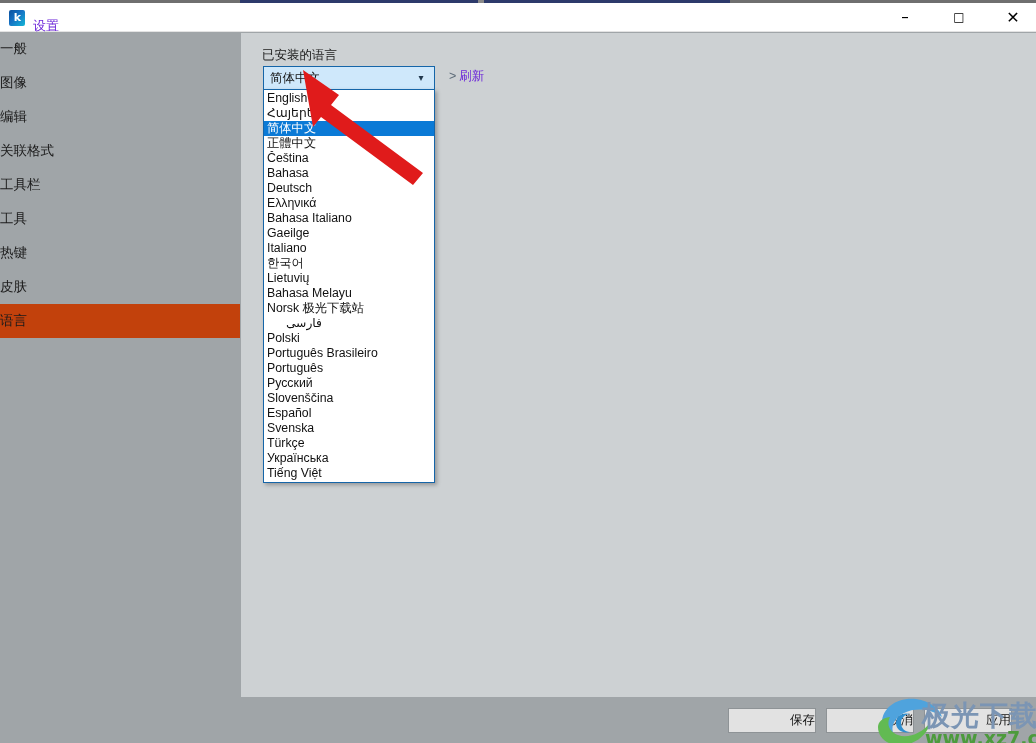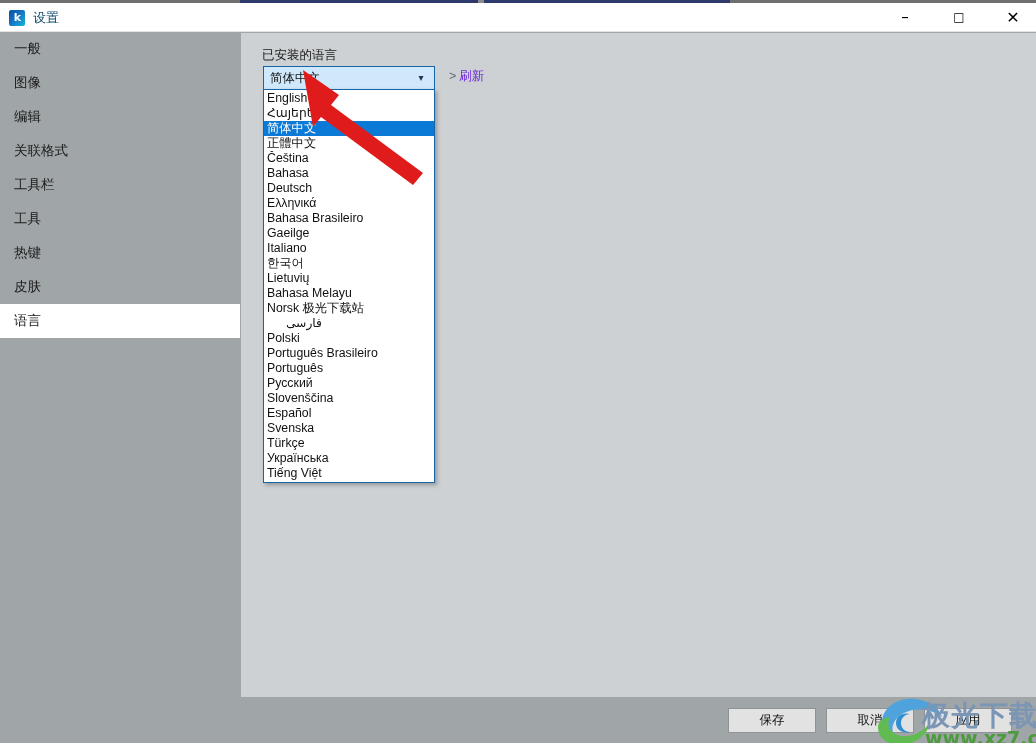--- a/index.html
+++ b/index.html
@@ -68,25 +68,25 @@
     color: #ffffff;
     font-family: "DejaVu Sans", sans-serif;
     font-size: 11px;
     font-weight: bold;
     line-height: 16px;
     text-align: center;
     letter-spacing: -1px;
   }
   #window-title {
     position: absolute;
-    left: 33px; top: 0;
+    left: 33px; top: 8px;
     height: 29px;
     line-height: 29px;
     font-size: 13px;
-    color: #0c4a6e;
+    color: #6d28d9;
     white-space: nowrap;
   }
   .wbtn {
     position: absolute;
     top: 0;
     width: 46px; height: 29px;
     background: transparent;
     border: 0;
     padding: 0;
     cursor: default;
@@ -113,28 +113,27 @@
     position: absolute;
     left: 0; top: 29px;
     width: 240px;
     height: 711px;
     background: #a0a5a8;
   }
   .side-item {
     position: relative;
     height: 34px;
     line-height: 34px;
-    padding-left: 14px;
     font-size: 13.5px;
     color: #1b1b1b;
     box-sizing: border-box;
     white-space: nowrap;
   }
   .side-item.selected {
-    background: #ffffff;
+    background: #c2410c;
   }
 
   
   #content {
     position: absolute;
     left: 241px; top: 30px;
     width: 795px;
     height: 664px;
     background: #cdd1d3;
   }
@@ -237,21 +236,21 @@
     position: absolute;
     top: 11px;
     width: 88px; height: 25px;
     background: #e2e2e2;
     border: 1px solid #8e9396;
     box-sizing: border-box;
     font-family: "Liberation Sans", "DejaVu Sans", sans-serif;
     font-size: 12.5px;
     color: #111111;
     line-height: 23px;
-    text-align: center;
+    text-align: right;
     padding: 0;
     cursor: default;
   }
   #btn-save   { left: 728px; }
   #btn-cancel { left: 826px; }
   #btn-apply  { left: 924px; }
 
   
   #watermark {
     position: absolute;
@@ -336,21 +335,21 @@
 
       <div id="dropdown">
           <div class="dd-item">English</div>
           <div class="dd-item">Հայերեն</div>
           <div class="dd-item selected">简体中文</div>
           <div class="dd-item">正體中文</div>
           <div class="dd-item">Čeština</div>
           <div class="dd-item">Bahasa</div>
           <div class="dd-item">Deutsch</div>
           <div class="dd-item">Ελληνικά</div>
-          <div class="dd-item">Bahasa Brasileiro</div>
+          <div class="dd-item">Bahasa Italiano</div>
           <div class="dd-item">Gaeilge</div>
           <div class="dd-item">Italiano</div>
           <div class="dd-item">한국어</div>
           <div class="dd-item">Lietuvių</div>
           <div class="dd-item">Bahasa Melayu</div>
           <div class="dd-item">Norsk 极光下载站</div>
           <div class="dd-item rtl">فارسی</div>
           <div class="dd-item">Polski</div>
           <div class="dd-item">Português Brasileiro</div>
           <div class="dd-item">Português</div>

